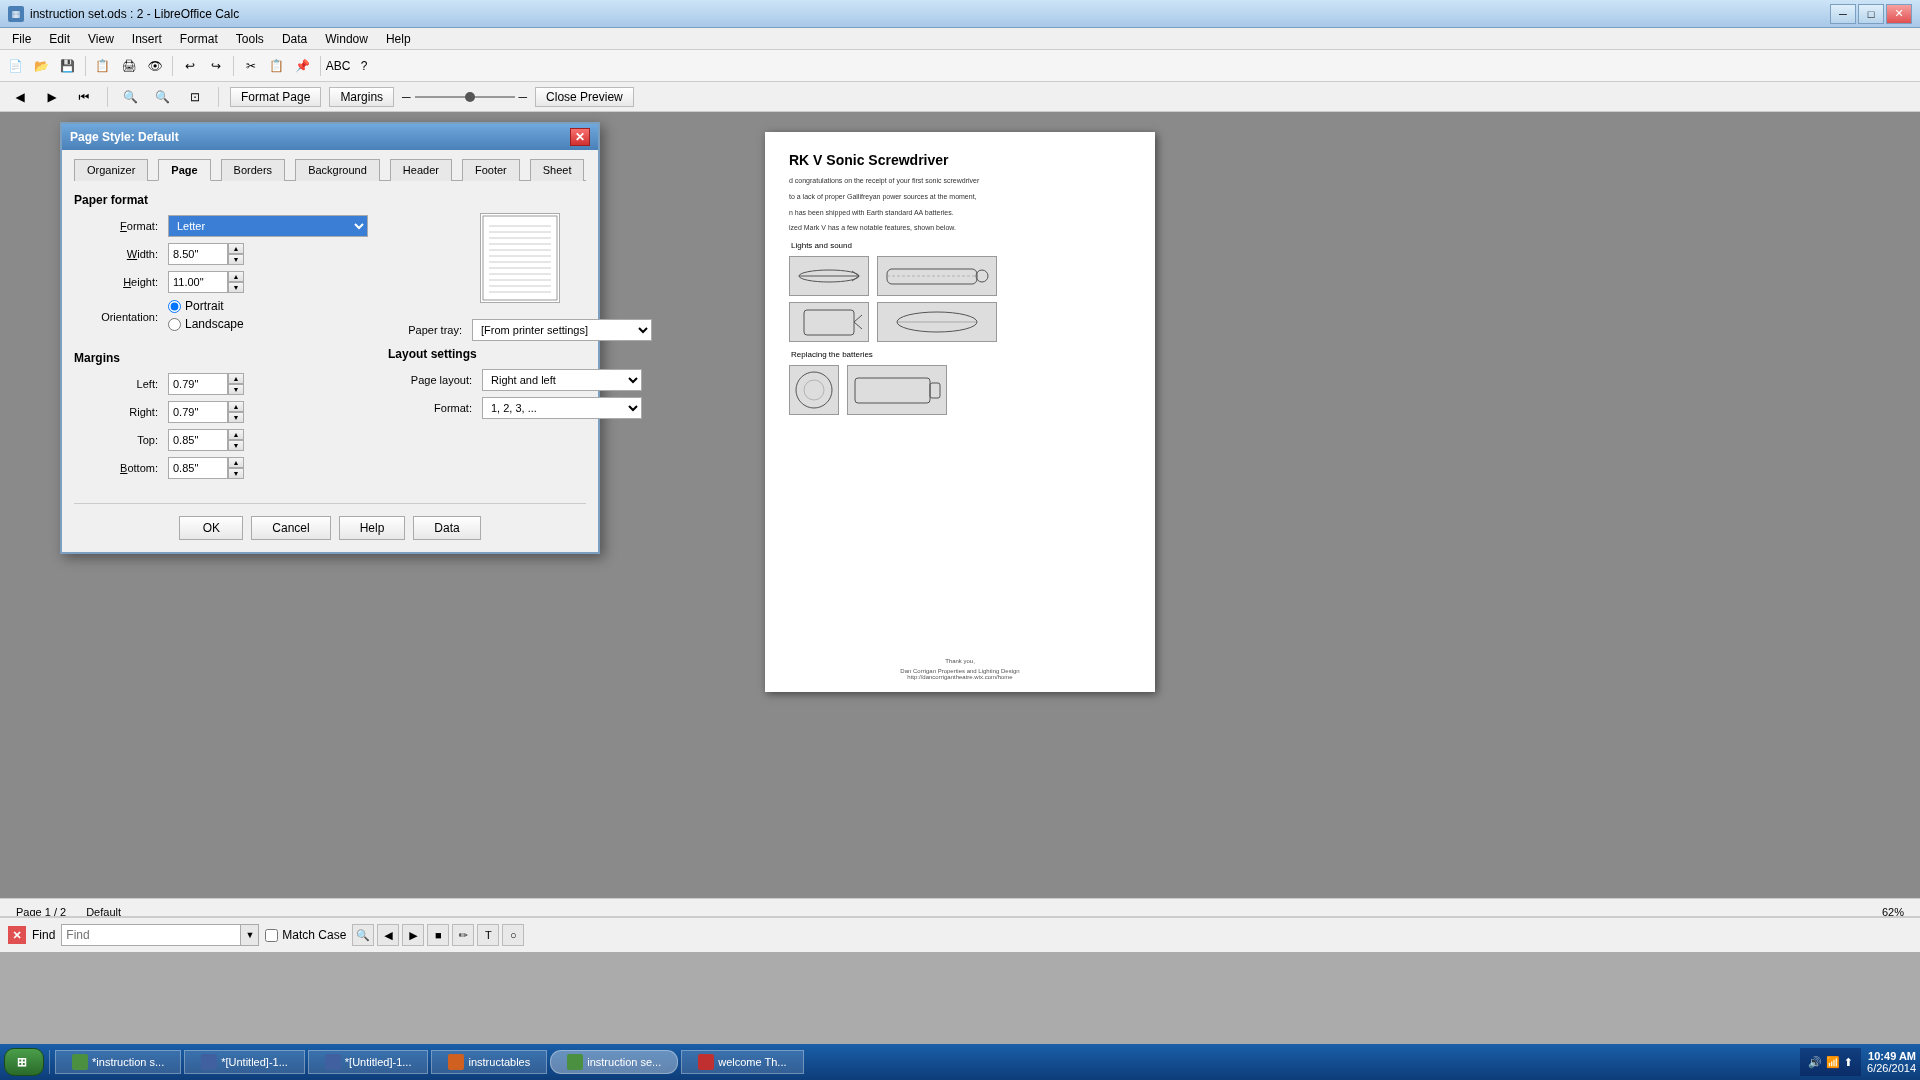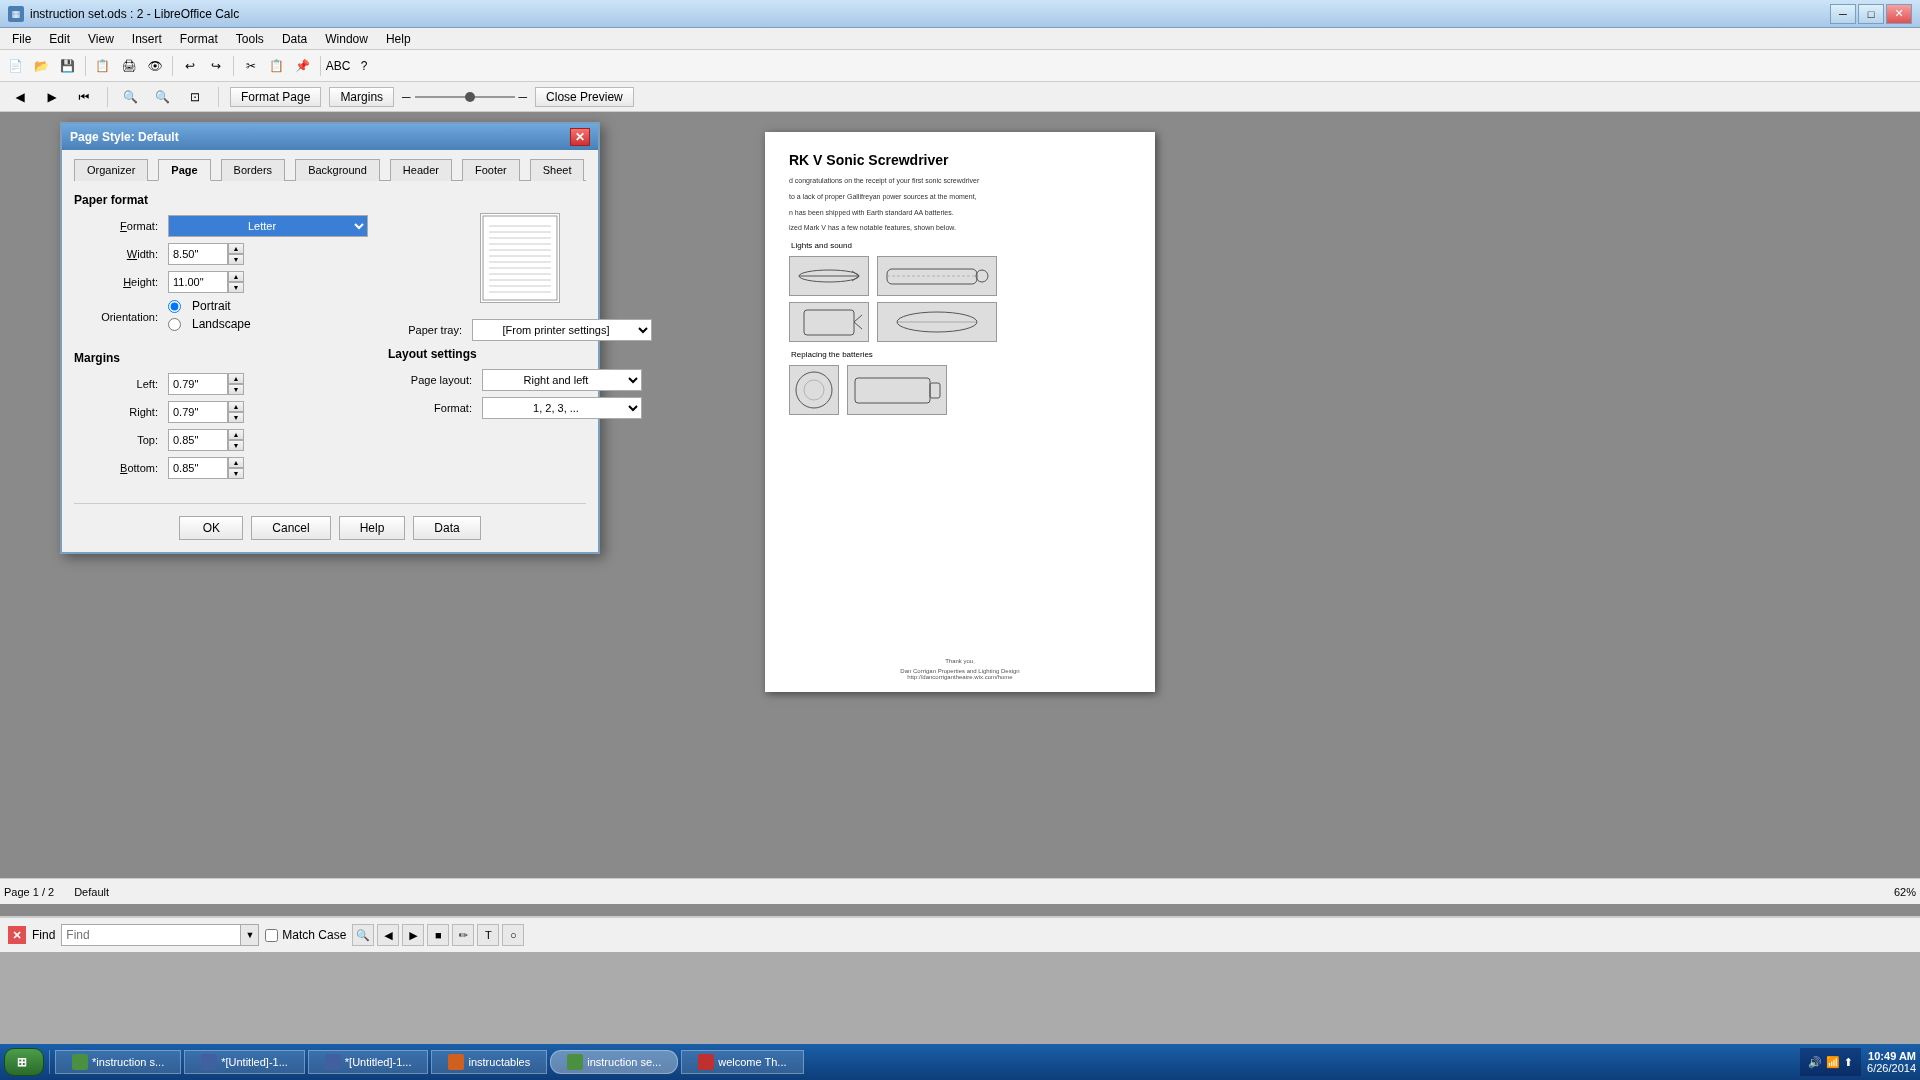--- a/index.html
+++ b/index.html
@@ -307,21 +307,20 @@
     .form-label-underline {
       text-decoration: underline;
     }
     .form-select {
       border: 1px solid #aaa;
       padding: 2px 4px;
       font-size: 11px;
       background: white;
       height: 22px;
       cursor: pointer;
-      text-align: center;
     }
     .format-select-wide {
       width: 200px;
     }
     .spin-input-wrapper {
       display: flex;
       align-items: center;
     }
     .spin-input {
       width: 60px;
@@ -344,21 +343,21 @@
       display: flex;
       align-items: center;
       justify-content: center;
       font-size: 7px;
     }
 
     
     .radio-row {
       display: flex;
       align-items: center;
-      gap: 11px;
+      gap: 4px;
       margin-bottom: 4px;
     }
     .radio-input { cursor: pointer; }
 
     
     .checkbox-row {
       display: flex;
       align-items: center;
       gap: 4px;
       margin-bottom: 4px;
@@ -397,29 +396,29 @@
       border: 1px solid #aaa;
       background: linear-gradient(to bottom, #fff, #e8e8e8);
       cursor: pointer;
       font-size: 12px;
       min-width: 64px;
     }
 
     
     .status-bar {
       position: absolute;
-      bottom: 48px;
+      bottom: 28px;
       left: 0;
       right: 0;
       height: 26px;
       background: #f0f0f0;
       border-top: 1px solid #ccc;
       display: flex;
       align-items: center;
-      padding: 0 4px;
+      padding: 0 16px;
       gap: 20px;
       font-size: 11px;
     }
 
     
     .find-bar {
       position: absolute;
       bottom: 0;
       left: 0;
       right: 0;

